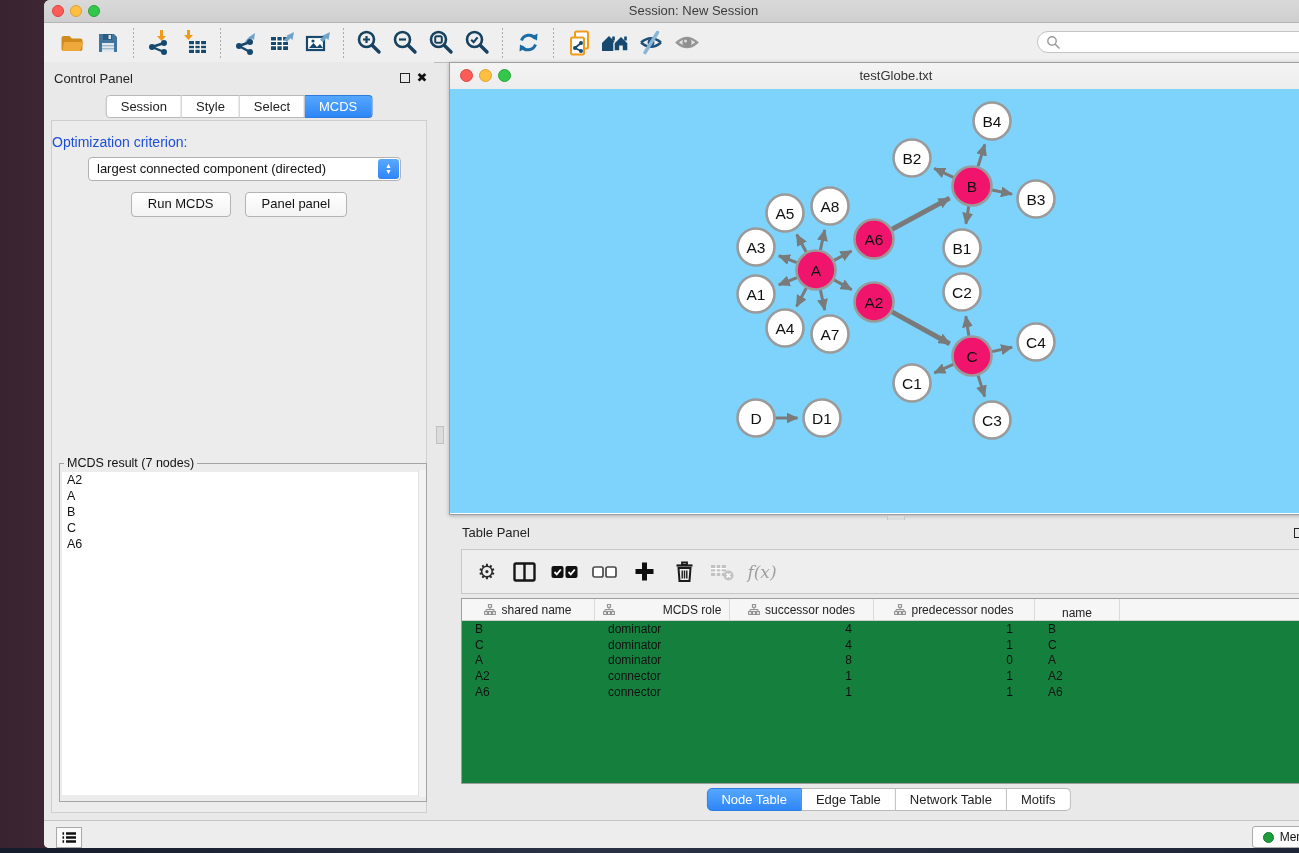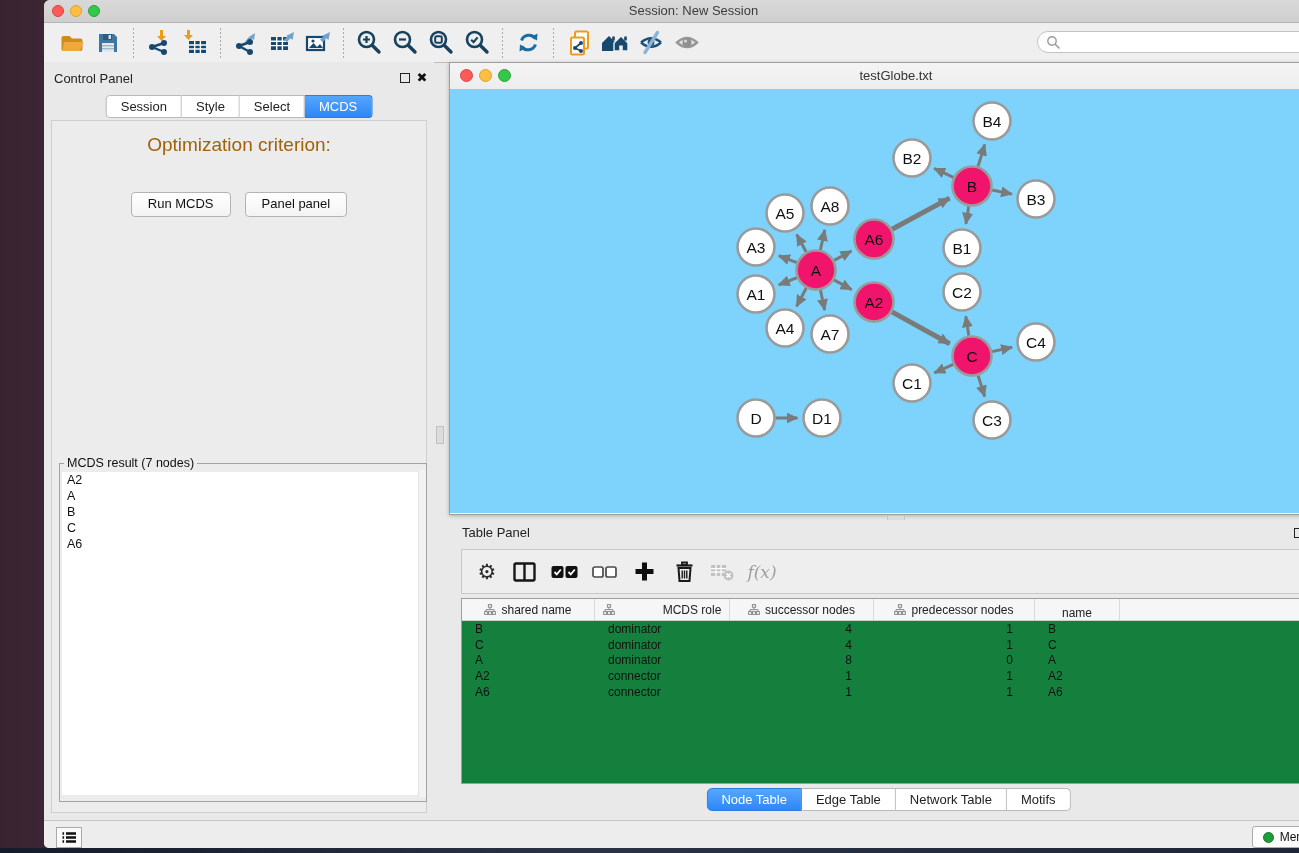--- a/index.html
+++ b/index.html
@@ -58,21 +58,21 @@
     border:1px solid #b9b9b9;border-left:none;white-space:nowrap;
   }
   .seg-tab:first-child{border-left:1px solid #b9b9b9;border-radius:4px 0 0 4px;}
   .seg-tab:last-child{border-radius:0 4px 4px 0;}
   .seg-tab.active{background:linear-gradient(#55a7fd,#2e86f7);color:#fff;border-color:#2e7ce0;}
   .cp-tabs{left:50%;transform:translateX(-50%);top:33px;}
   .cp-content{
     position:absolute;left:7px;top:58px;width:376px;height:693px;
     background:#ececec;border:1px solid #cfcfcf;box-sizing:border-box;
   }
-  .opt-label{margin-top:13px;text-align:center;font-size:19px;color:#a16207;}
+  .opt-label{margin-top:13px;font-size:14px;color:#1d4ed8;}
   .select-box{
     position:absolute;left:36px;top:36px;width:313px;height:24px;background:#fff;
     border:1px solid #b1b1b1;border-radius:4px;box-sizing:border-box;font-size:13px;color:#111;
     line-height:22px;padding-left:8px;
   }
   .select-stepper{
     position:absolute;right:1px;top:1px;width:21px;height:20px;border-radius:3px;
     background:linear-gradient(#5aa9fd,#2d85f7);display:flex;flex-direction:column;
     align-items:center;justify-content:center;color:#fff;
   }
@@ -321,20 +321,27 @@
     </div>
     <div class="seg-tabs cp-tabs" id="cp-tabs">
         <span class="seg-tab">Session</span>
         <span class="seg-tab">Style</span>
         <span class="seg-tab">Select</span>
         <span class="seg-tab active">MCDS</span>
       </div>
 
     <div class="cp-content">
       <div class="opt-label">Optimization criterion:</div>
+      <div class="select-box">
+        <span>largest connected component (directed)</span>
+        <div class="select-stepper">
+            <span>▲</span>
+            <span>▼</span>
+          </div>
+      </div>
       <div class="btn-row">
         <div class="mac-btn">Run MCDS</div>
         <div class="mac-btn">Panel panel</div>
       </div>
 
       <fieldset class="mcds-fieldset">
         <legend>MCDS result (7 nodes)</legend>
         <div style="position:relative;height:calc(100% - 4px);">
           <div class="mcds-list" id="mcds-list">
               <div class="item">A2</div>

